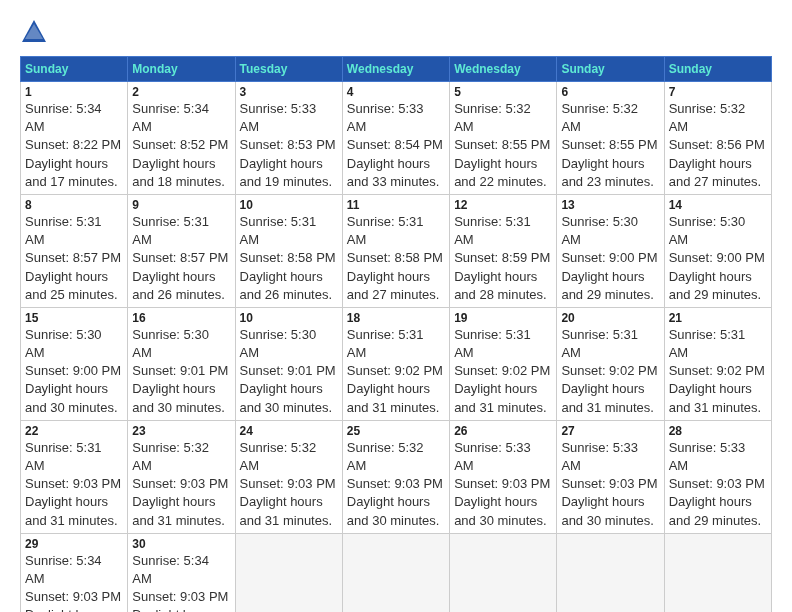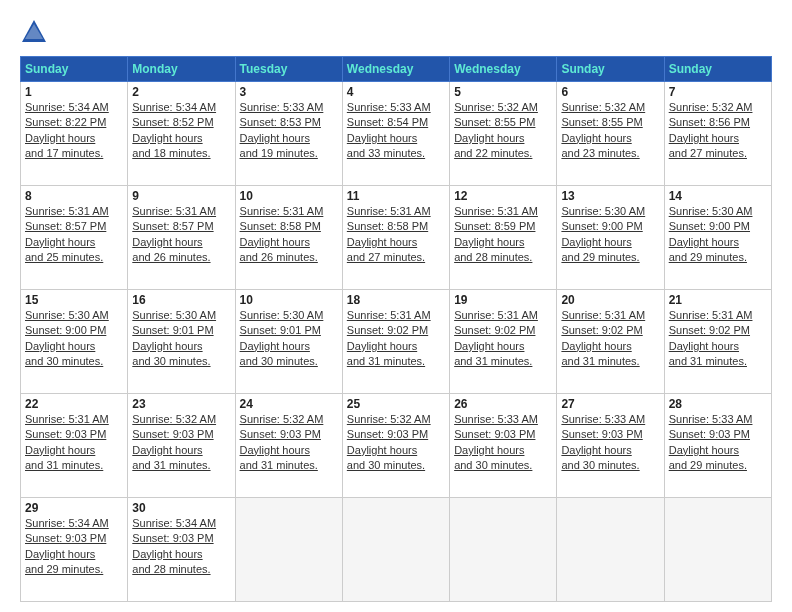--- a/index.html
+++ b/index.html
@@ -63,24 +63,23 @@
     .calendar td.empty {
       background: #f5f5f5;
     }
     .day-num {
       font-size: 12px;
       font-weight: bold;
       display: block;
       margin-bottom: 1px;
     }
     .day-detail {
-      font-size: 11px;
+      font-size: 13px;
       color: #333;
       line-height: 1.4;
-      text-decoration: underline;
     }
     .logo-wrapper {
       display: flex;
       flex-direction: column;
     }
     .logo-row {
       display: flex;
       align-items: center;
     }
   </style>

